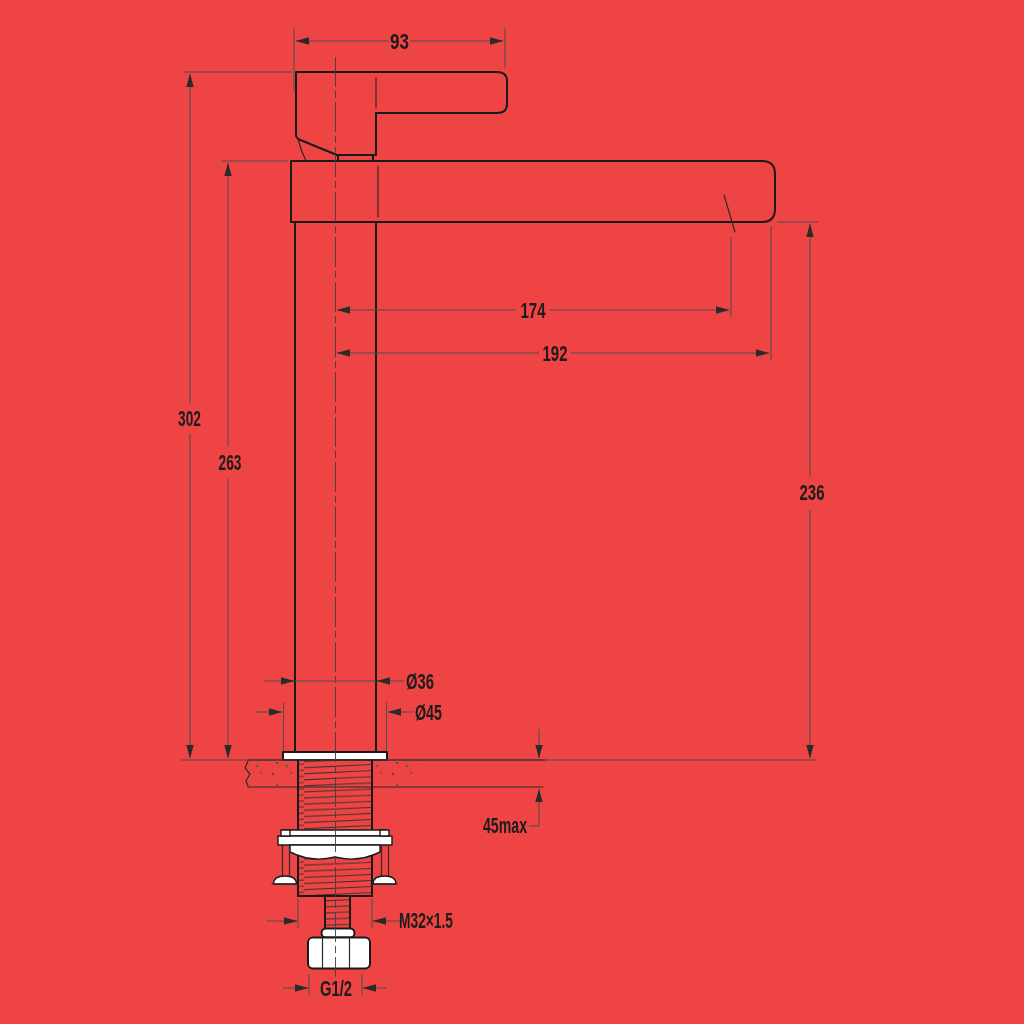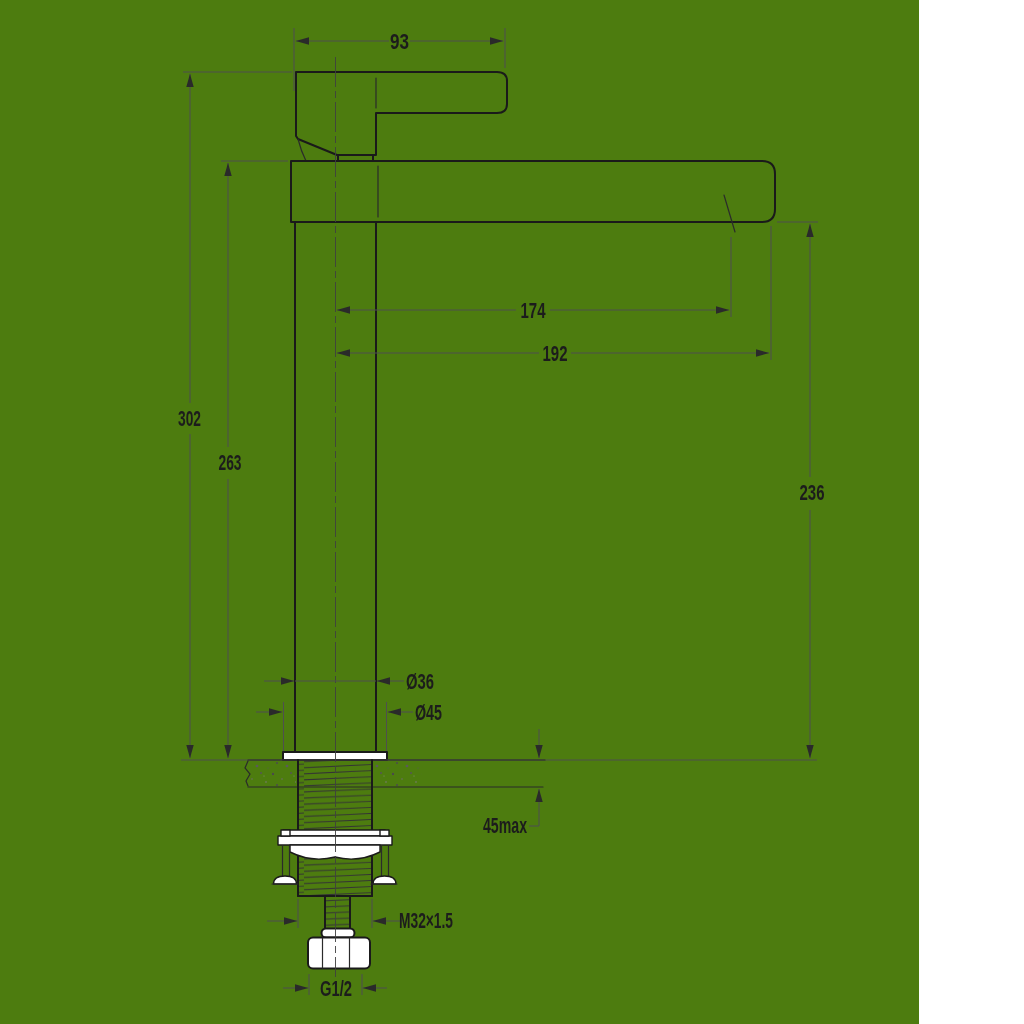--- a/index.html
+++ b/index.html
@@ -1,16 +1,16 @@
 <!DOCTYPE html>
 <html><head>
 <meta charset="utf-8">
 <style>
   html,body{margin:0;padding:0;background:#ffffff;}
-  .canvas{position:relative;width:919px;height:1024px;background:#4d7c0f;overflow:hidden;text-align:right;}
+  .canvas{position:relative;width:1024px;height:1024px;background:#ef4444;overflow:hidden;text-align:right;}
   svg{display:block;}
   .obj{stroke:#1a1a1a;stroke-width:2;fill:none;stroke-linejoin:round;stroke-linecap:round;}
   .obj-thin{stroke:#2b2b2b;stroke-width:1.2;fill:none;stroke-linecap:round;}
   .fill-w{fill:#ffffff;stroke:#1a1a1a;stroke-width:2;stroke-linejoin:round;}
   .fill-w-thin{fill:#ffffff;stroke:#1a1a1a;stroke-width:1.4;stroke-linejoin:round;}
   .dim{stroke:#4f4f4f;stroke-width:1.05;fill:none;}
   .cl{stroke:#3f3f3f;stroke-width:0.9;fill:none;stroke-dasharray:30 4 7 4;}
   .dim-text{font:bold 22px "Liberation Sans", sans-serif;fill:#1c1c1c;}
   .hatch-fill{fill:url(#hatch);stroke:none;}
   .stipple-fill{fill:url(#stipple);stroke:none;}

